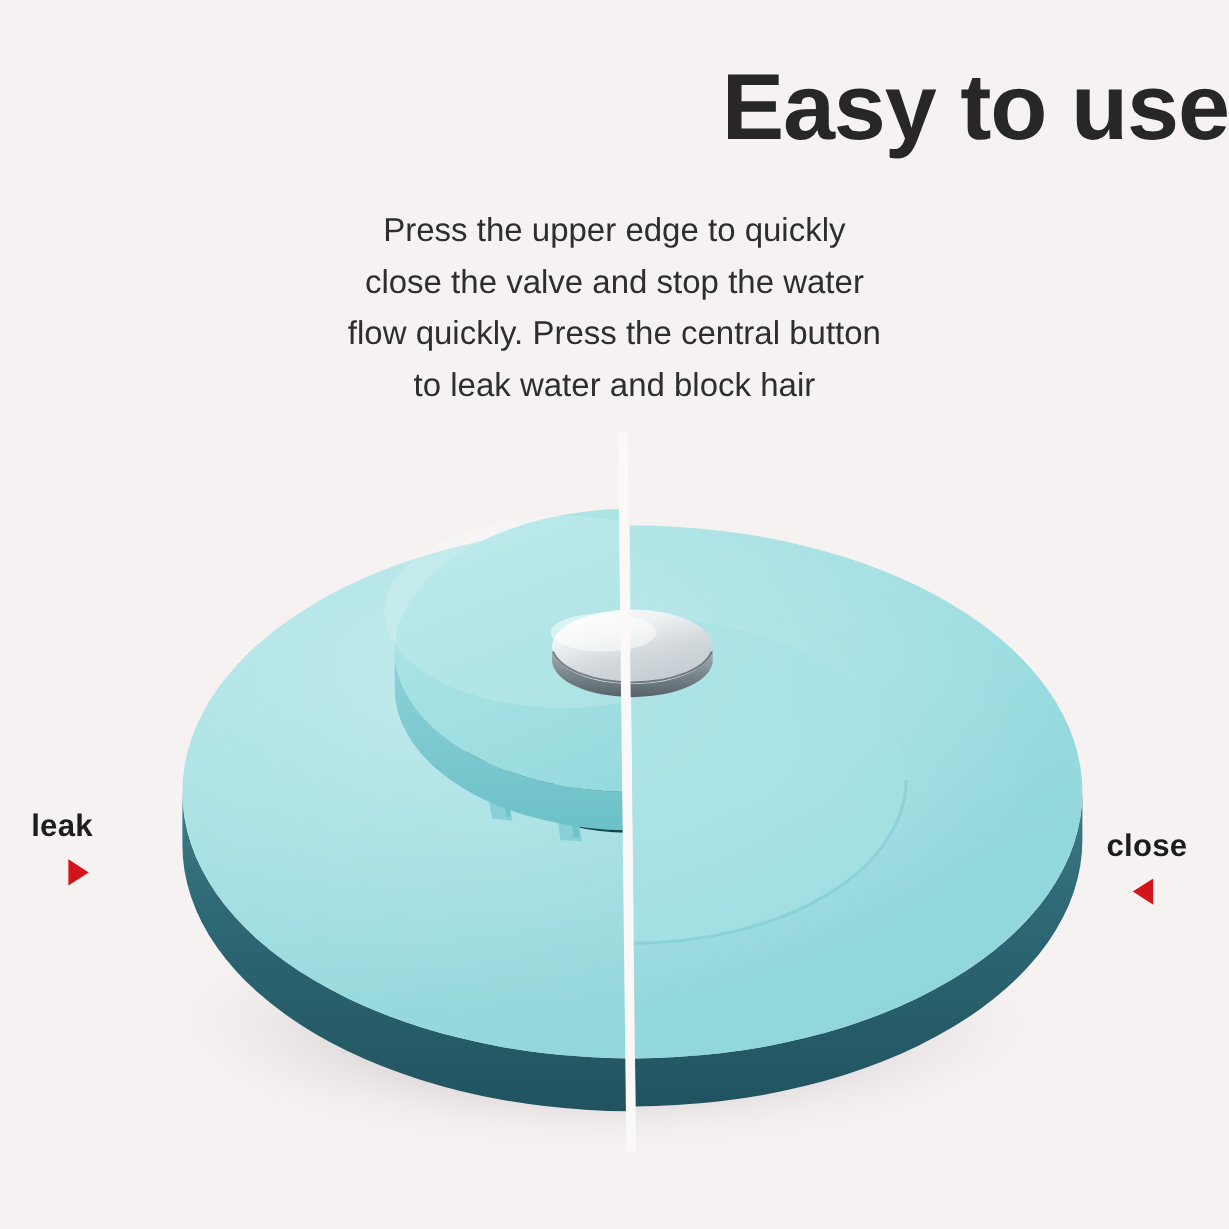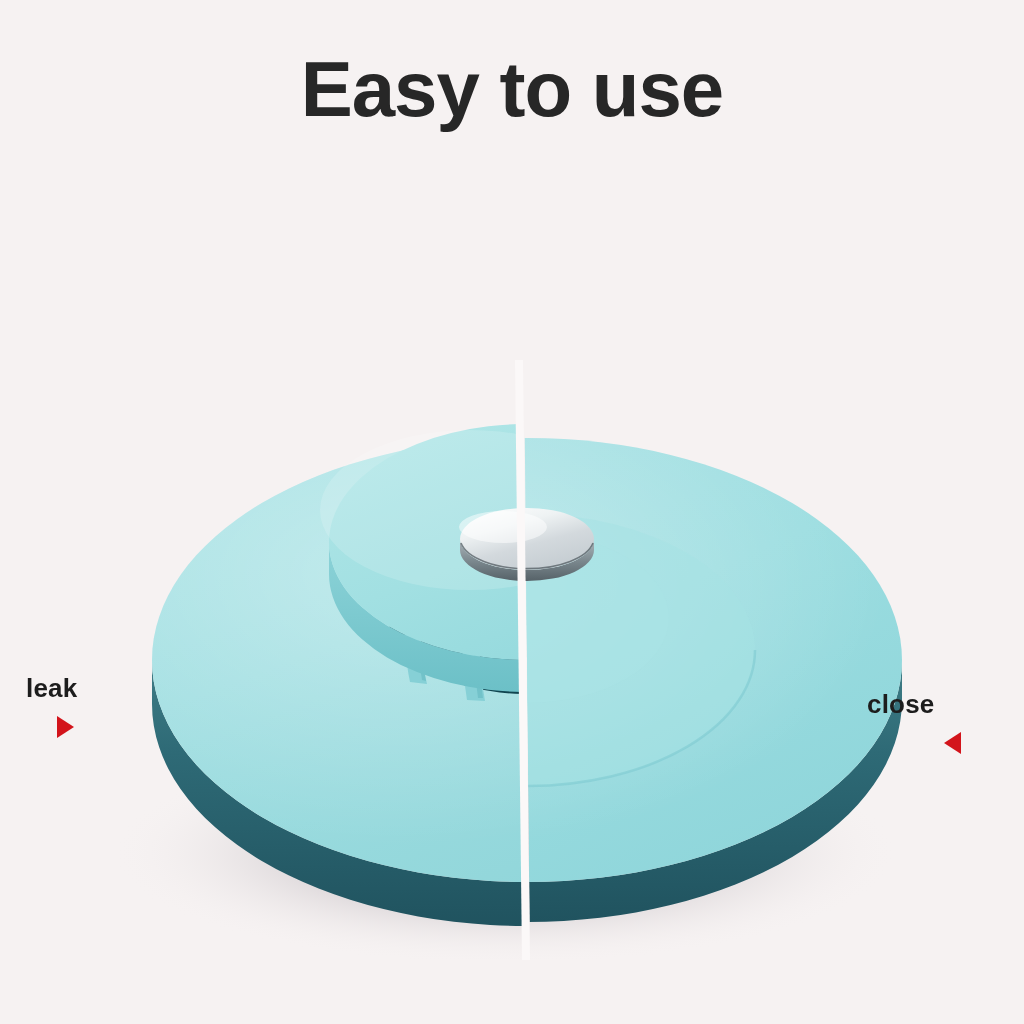--- a/index.html
+++ b/index.html
@@ -8,21 +8,21 @@
     background:#f6f2f2;
     font-family:"Liberation Sans", sans-serif;
     overflow:hidden;
     position:relative;
   }
   #stage{position:absolute;inset:0;width:1024px;height:1024px;}
 
   
   .headline{
     position:absolute;left:0;top:46px;width:1024px;
-    text-align:center;
+    text-align:right;
     font-size:78px;line-height:86px;
     font-weight:bold;
     letter-spacing:-1px;
     color:#272727;
   }
   .subcopy{
     position:absolute;left:232px;top:170px;width:560px;
     text-align:center;
     font-size:27.5px;line-height:43px;
     font-weight:normal;
@@ -34,21 +34,21 @@
   #art{position:absolute;left:0;top:360px;width:1024px;height:600px;}
   #art svg{display:block;width:1024px;height:600px;}
 
   
   .caption{
     position:absolute;
     font-size:26px;font-weight:bold;color:#1d1d1d;
     letter-spacing:0.2px;
   }
   .caption.left{left:26px;top:673px;}
-  .caption.right{left:867px;top:689px;}
+  .caption.right{left:922px;top:689px;}
 
   .arrow{position:absolute;width:0;height:0;}
   .arrow.right-tri{
     left:57px;top:716px;
     border-top:11px solid transparent;
     border-bottom:11px solid transparent;
     border-left:17px solid #d3141b;
   }
   .arrow.left-tri{
     left:944px;top:732px;
@@ -57,20 +57,26 @@
     border-right:17px solid #d3141b;
   }
 </style>
 </head>
 <body>
 
 <div id="stage">
 
   <div class="headline">Easy to use</div>
 
+  <div class="subcopy">
+    <div>Press the upper edge to quickly</div>
+    <div>close the valve and stop the water</div>
+    <div>flow quickly. Press the central button</div>
+    <div>to leak water and block hair</div>
+  </div>
 
   <div id="art">
     <svg viewBox="0 0 1024 600" xmlns="http://www.w3.org/2000/svg">
       <defs>
 
         <radialGradient id="gGroundShadow" cx="50%" cy="50%" r="50%">
           <stop offset="0%" stop-color="#9a939a" stop-opacity="0.55"></stop>
           <stop offset="55%" stop-color="#a9a2a9" stop-opacity="0.30"></stop>
           <stop offset="100%" stop-color="#f6f2f2" stop-opacity="0"></stop>
         </radialGradient>

